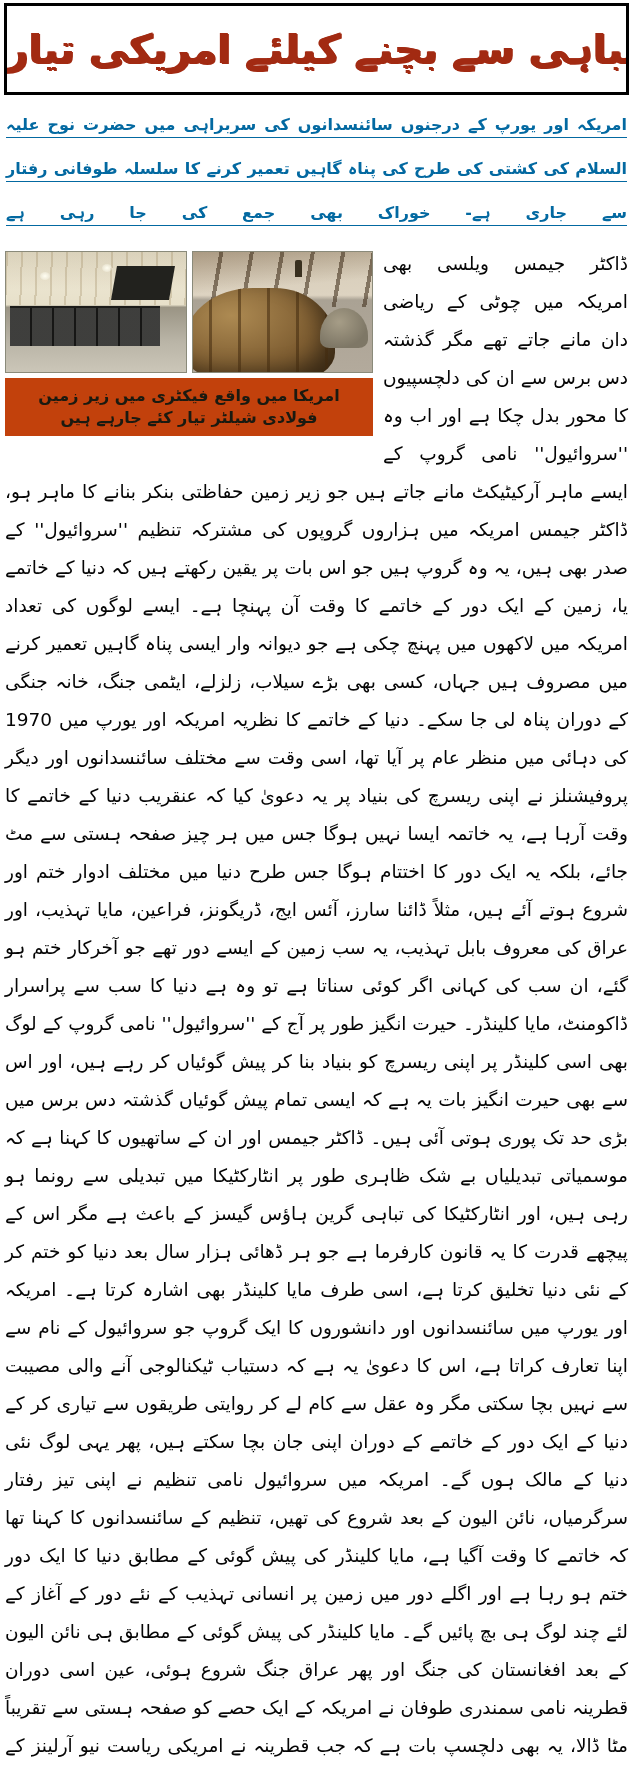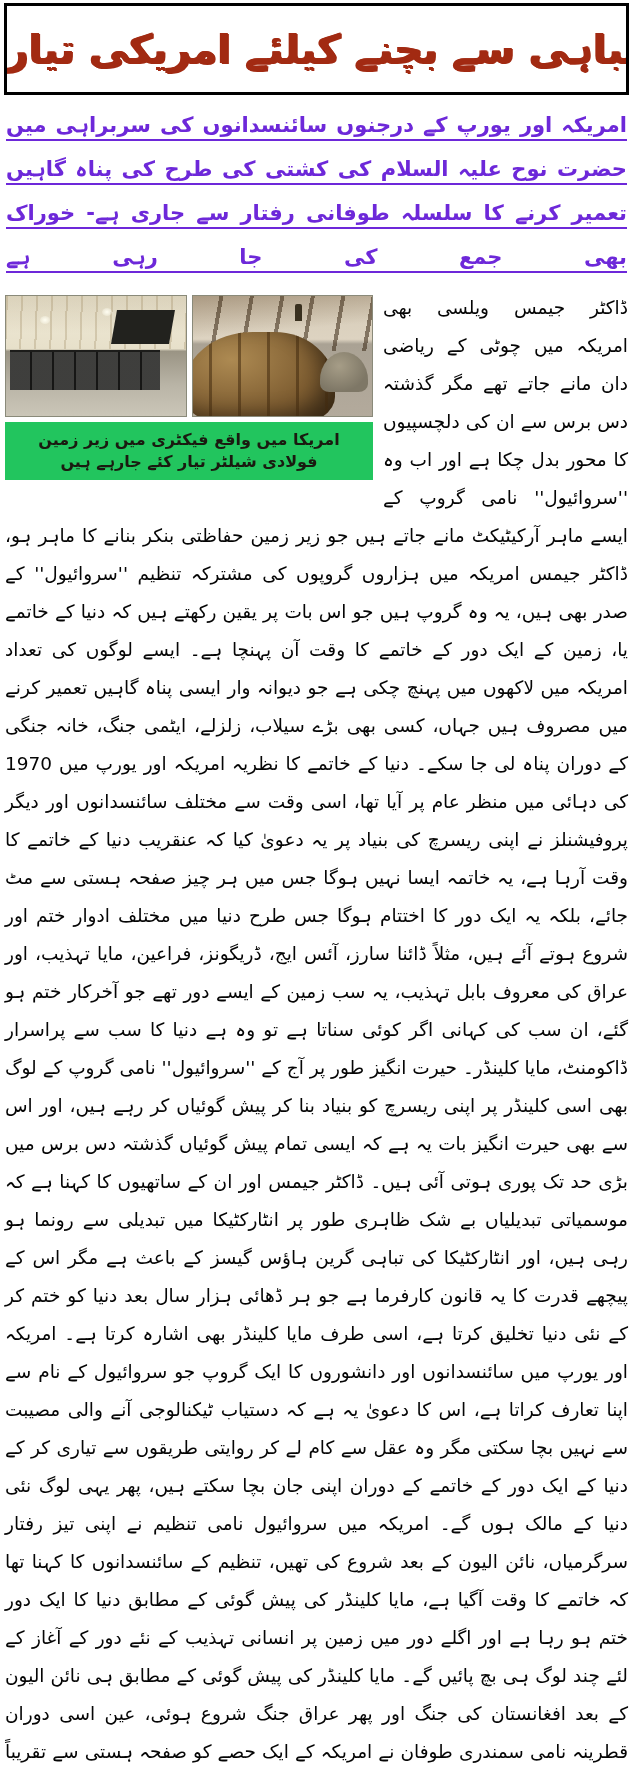--- a/index.html
+++ b/index.html
@@ -8,21 +8,21 @@
 
   
   .masthead { border:3px solid #000; margin:3px 4px 6px 4px; height:92px;
               display:flex; align-items:center; justify-content:center; overflow:hidden; }
   .masthead-title { direction:rtl; color:#a22a12; font-size:40px; font-weight:bold;
                     text-align:center; line-height:1; letter-spacing:-1px;
                     text-shadow:1px 1px 0 #a22a12, -1px 0 0 #a22a12; white-space:nowrap; }
 
   
   .subheadline { direction:rtl; text-align:justify; text-align-last:justify;
-                 font-size:21px; font-weight:bold; color:#6d28d9; line-height:44px;
+                 font-size:16px; font-weight:bold; color:#0369a1; line-height:44px;
                  padding:2px 6px 6px 6px; text-decoration:underline;
                  text-underline-offset:7px; }
 
   
   .article { direction:rtl; padding:4px 5px 0 5px; }
   .article p.flow { text-align:justify; font-size:18.5px; line-height:38px; color:#050505; }
 
   
   .photo-figure { float:left; width:368px; margin:6px 10px 6px 0; }
   .photo-row { display:flex; gap:5px; }
@@ -53,21 +53,21 @@
   .photo-right .duct { position:absolute; top:14px; right:14px; width:58px; height:34px;
     background:#22221e; transform:skewX(-10deg); }
   .photo-right .containers { position:absolute; top:54px; left:4px; right:26px; height:40px;
     background:#30302e; border-top:2px solid #1c1c1a;
     background-image:repeating-linear-gradient(90deg, rgba(255,255,255,.07) 0 20px, rgba(0,0,0,.55) 20px 22px); }
   .photo-right .light1, .photo-right .light2 { position:absolute; width:10px; height:8px;
     border-radius:50%; background:radial-gradient(#fffef2, rgba(255,254,230,0)); }
   .photo-right .light1 { top:20px; left:34px; }
   .photo-right .light2 { top:12px; left:96px; }
 
-  .photo-caption { margin-top:5px; background:#22c55e; color:#1a1a10;
+  .photo-caption { margin-top:5px; background:#c2410c; color:#1a1a10;
     font-size:16px; font-weight:bold; text-align:center; direction:rtl;
     padding:7px 4px; line-height:22px; }
 </style>
 </head>
 <body>
 
 <div class="page">
 
   <div class="masthead">
     <div class="masthead-title">اجتماعی تباہی سے بچنے کیلئے امریکی تیاریاں شروع</div>

